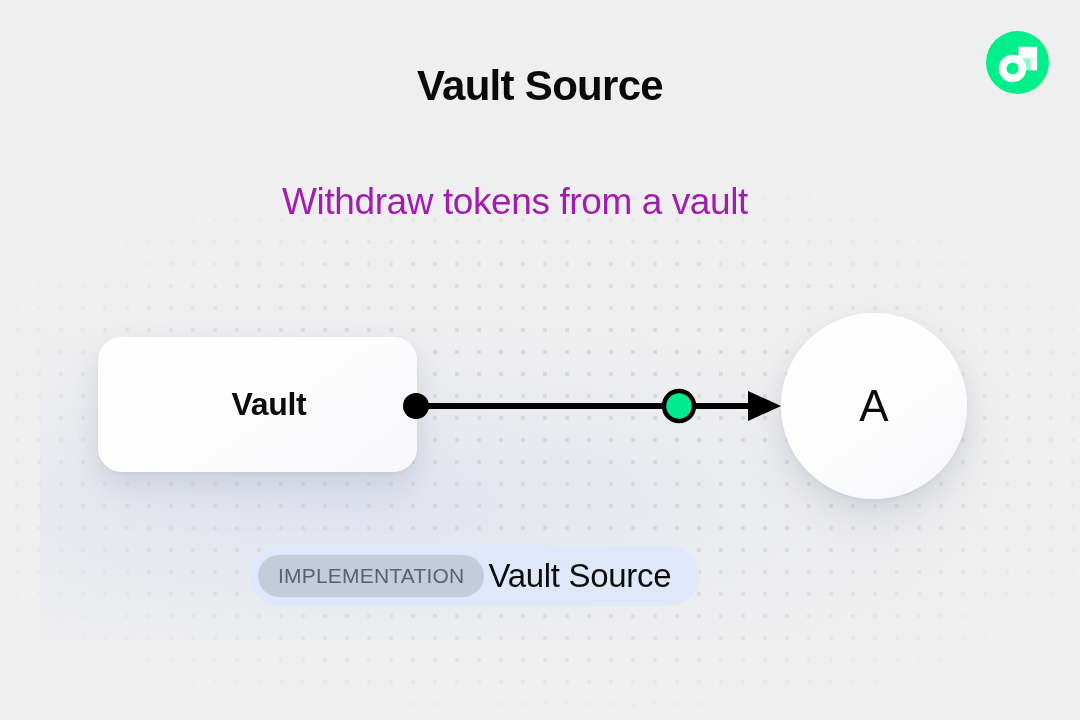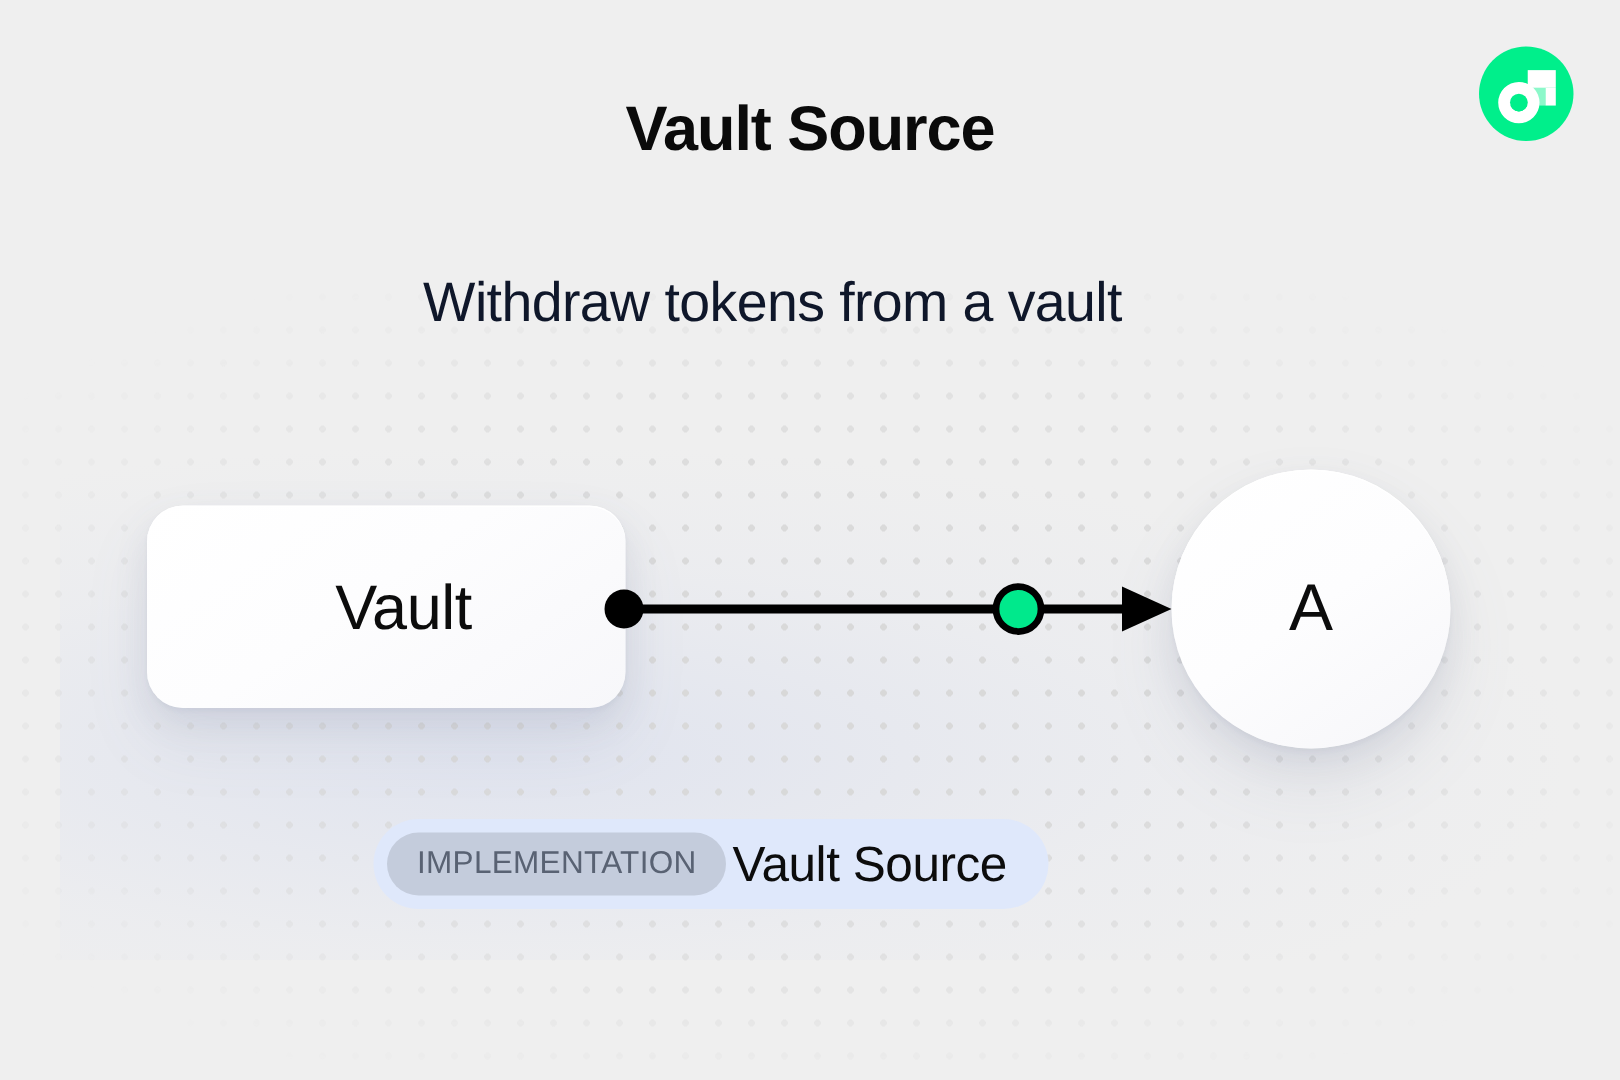--- a/index.html
+++ b/index.html
@@ -56,21 +56,21 @@
     letter-spacing:-0.7px;
     color:#0a0a0a;
   }
   #subtitle {
     position:absolute;
     left:0; top:181px; width:1030px;
     text-align:center;
     font-size:37px;
     font-weight:400;
     letter-spacing:-0.4px;
-    color:#0f172a;
+    color:#a21caf;
   }
 
   
   #logo {
     position:absolute;
     right:31px; top:31px;
     width:63px; height:63px;
     border-radius:50%;
     background:#00ef8b;
   }
@@ -85,21 +85,21 @@
     border-radius:24px;
     background:linear-gradient(145deg, #ffffff 0%, #fdfdfe 45%, #f7f7fa 100%);
     box-shadow:
       0 2px 3px rgba(120,124,150,.07),
       0 10px 22px rgba(118,124,156,.13),
       0 22px 44px rgba(118,124,156,.10),
       inset 0 1px 0 rgba(255,255,255,.95);
     display:flex; align-items:center; justify-content:center;
   }
   #node-vault .node-label {
-    font-size:42px; font-weight:400; color:#0c0c0c;
+    font-size:32px; font-weight:700; color:#0c0c0c;
     letter-spacing:-0.3px;
     margin-left:23px;
   }
 
   #node-a {
     left:781px; top:313px;
     width:186px; height:186px;
     border-radius:50%;
     background:linear-gradient(145deg, #ffffff 0%, #fdfdfe 50%, #f6f6f9 100%);
     box-shadow:

